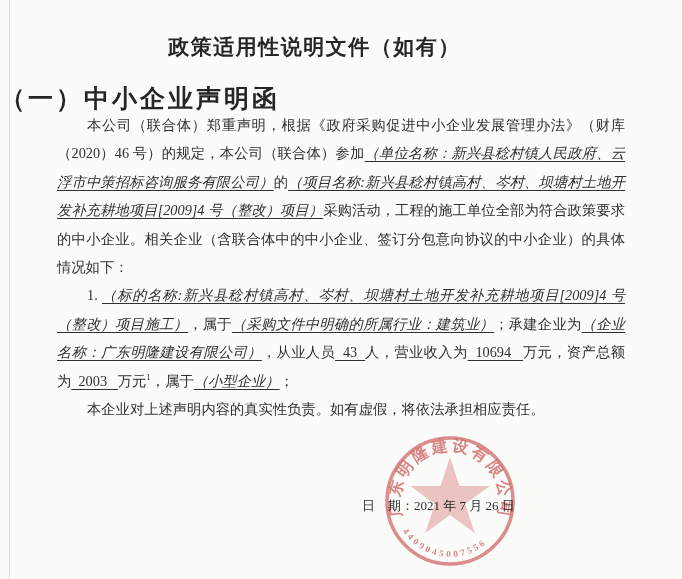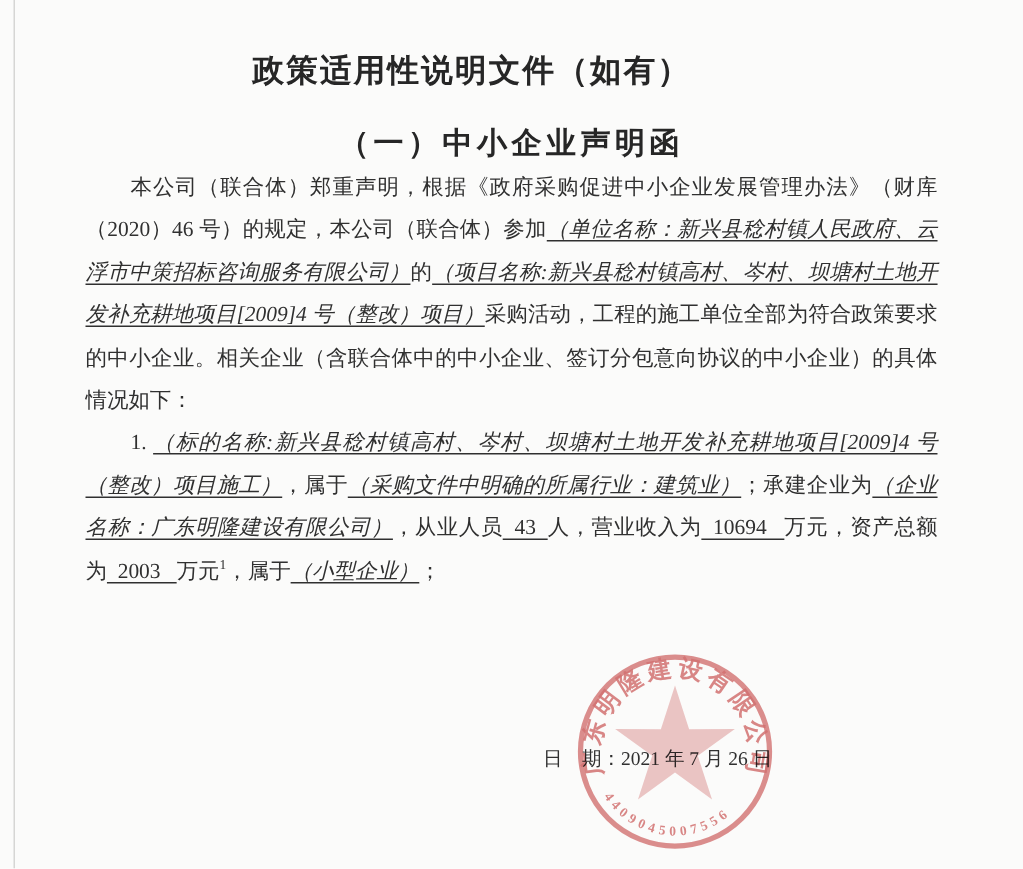--- a/index.html
+++ b/index.html
@@ -15,21 +15,21 @@
     position:absolute; left:9px; top:0; width:1px; height:579px;
     background:#d6d6d4;
   }
   .doc-title {
     position:absolute; top:33px; left:0; width:629px;
     text-align:center; font-size:21px; font-weight:bold;
     letter-spacing:1.5px; color:#262626;
   }
   .section-title {
     position:absolute; top:82px; left:0; width:682px;
-    text-align:center; font-size:20px; font-weight:bold;
+    font-size:25px; font-weight:bold;
     letter-spacing:3px; color:#262626;
   }
   .doc-body {
     position:absolute; left:57px; top:111px; width:568px;
     font-size:14.3px; line-height:28.4px; text-align:justify;
     color:#303030;
   }
   .doc-body p { margin:0; text-indent:2.1em; }
   .iu { font-style:italic; text-decoration:underline; text-underline-offset:3px; }
   .u  { text-decoration:underline; text-underline-offset:3px; white-space:pre; }
@@ -52,20 +52,21 @@
 
 <div class="doc-title">政策适用性说明文件（如有）</div>
 <div class="section-title">（一）中小企业声明函</div>
 
 <div class="doc-body">
   <p><span>本公司（联合体）郑重声明，根据《政府采购促进中小企业发展管理办法》（财库（2020）46 号）的规定，本公司（联合体）参加</span><span class="iu">（单位名称：新兴县稔村镇人民政府、云浮市中策招标咨询服务有限公司）</span><span>的</span><span class="iu">（项目名称:新兴县稔村镇高村、岑村、坝塘村土地开发补充耕地项目[2009]4 号（整改）项目）</span><span>采购活动，工程的施工单位全部为符合政策要求的中小企业。相关企业（含联合体中的中小企业、签订分包意向协议的中小企业）的具体情况如下：</span></p>
 
   <p><span>1. </span><span class="iu">（标的名称:新兴县稔村镇高村、岑村、坝塘村土地开发补充耕地项目[2009]4 号（整改）项目施工）</span><span>，属于</span><span class="iu">（采购文件中明确的所属行业：建筑业）</span><span>；承建企业为</span><span class="iu">（企业名称：广东明隆建设有限公司）</span><span>，从业人员</span><span class="u">&nbsp;&nbsp;43&nbsp;&nbsp;</span><span>人，营业收入为</span><span class="u">&nbsp;&nbsp;10694&nbsp;&nbsp;&nbsp;</span><span>万元，资产总额为</span><span class="u">&nbsp;&nbsp;2003&nbsp;&nbsp;&nbsp;</span><span>万元</span><sup class="fn">1</sup><span>，属于</span><span class="iu">（小型企业）</span><span>；</span></p>
 
 
+  <p><span>本企业对上述声明内容的真实性负责。如有虚假，将依法承担相应责任。</span></p>
 </div>
 
 <div class="doc-footer">
   <div class="date-line"><span>日　期：</span><span>2021 年 7 月 26 日</span></div>
 </div>
 
 <svg class="stamp" width="150" height="150" viewBox="0 0 150 150" xmlns="http://www.w3.org/2000/svg">
   <defs>
     <path id="arc-top" d="M 28,92 A 50,50 0 1 1 122,92" fill="none"></path>
     <path id="arc-bottom" d="M 23.1,96 A 56,56 0 0 0 126.9,96" fill="none"></path>

